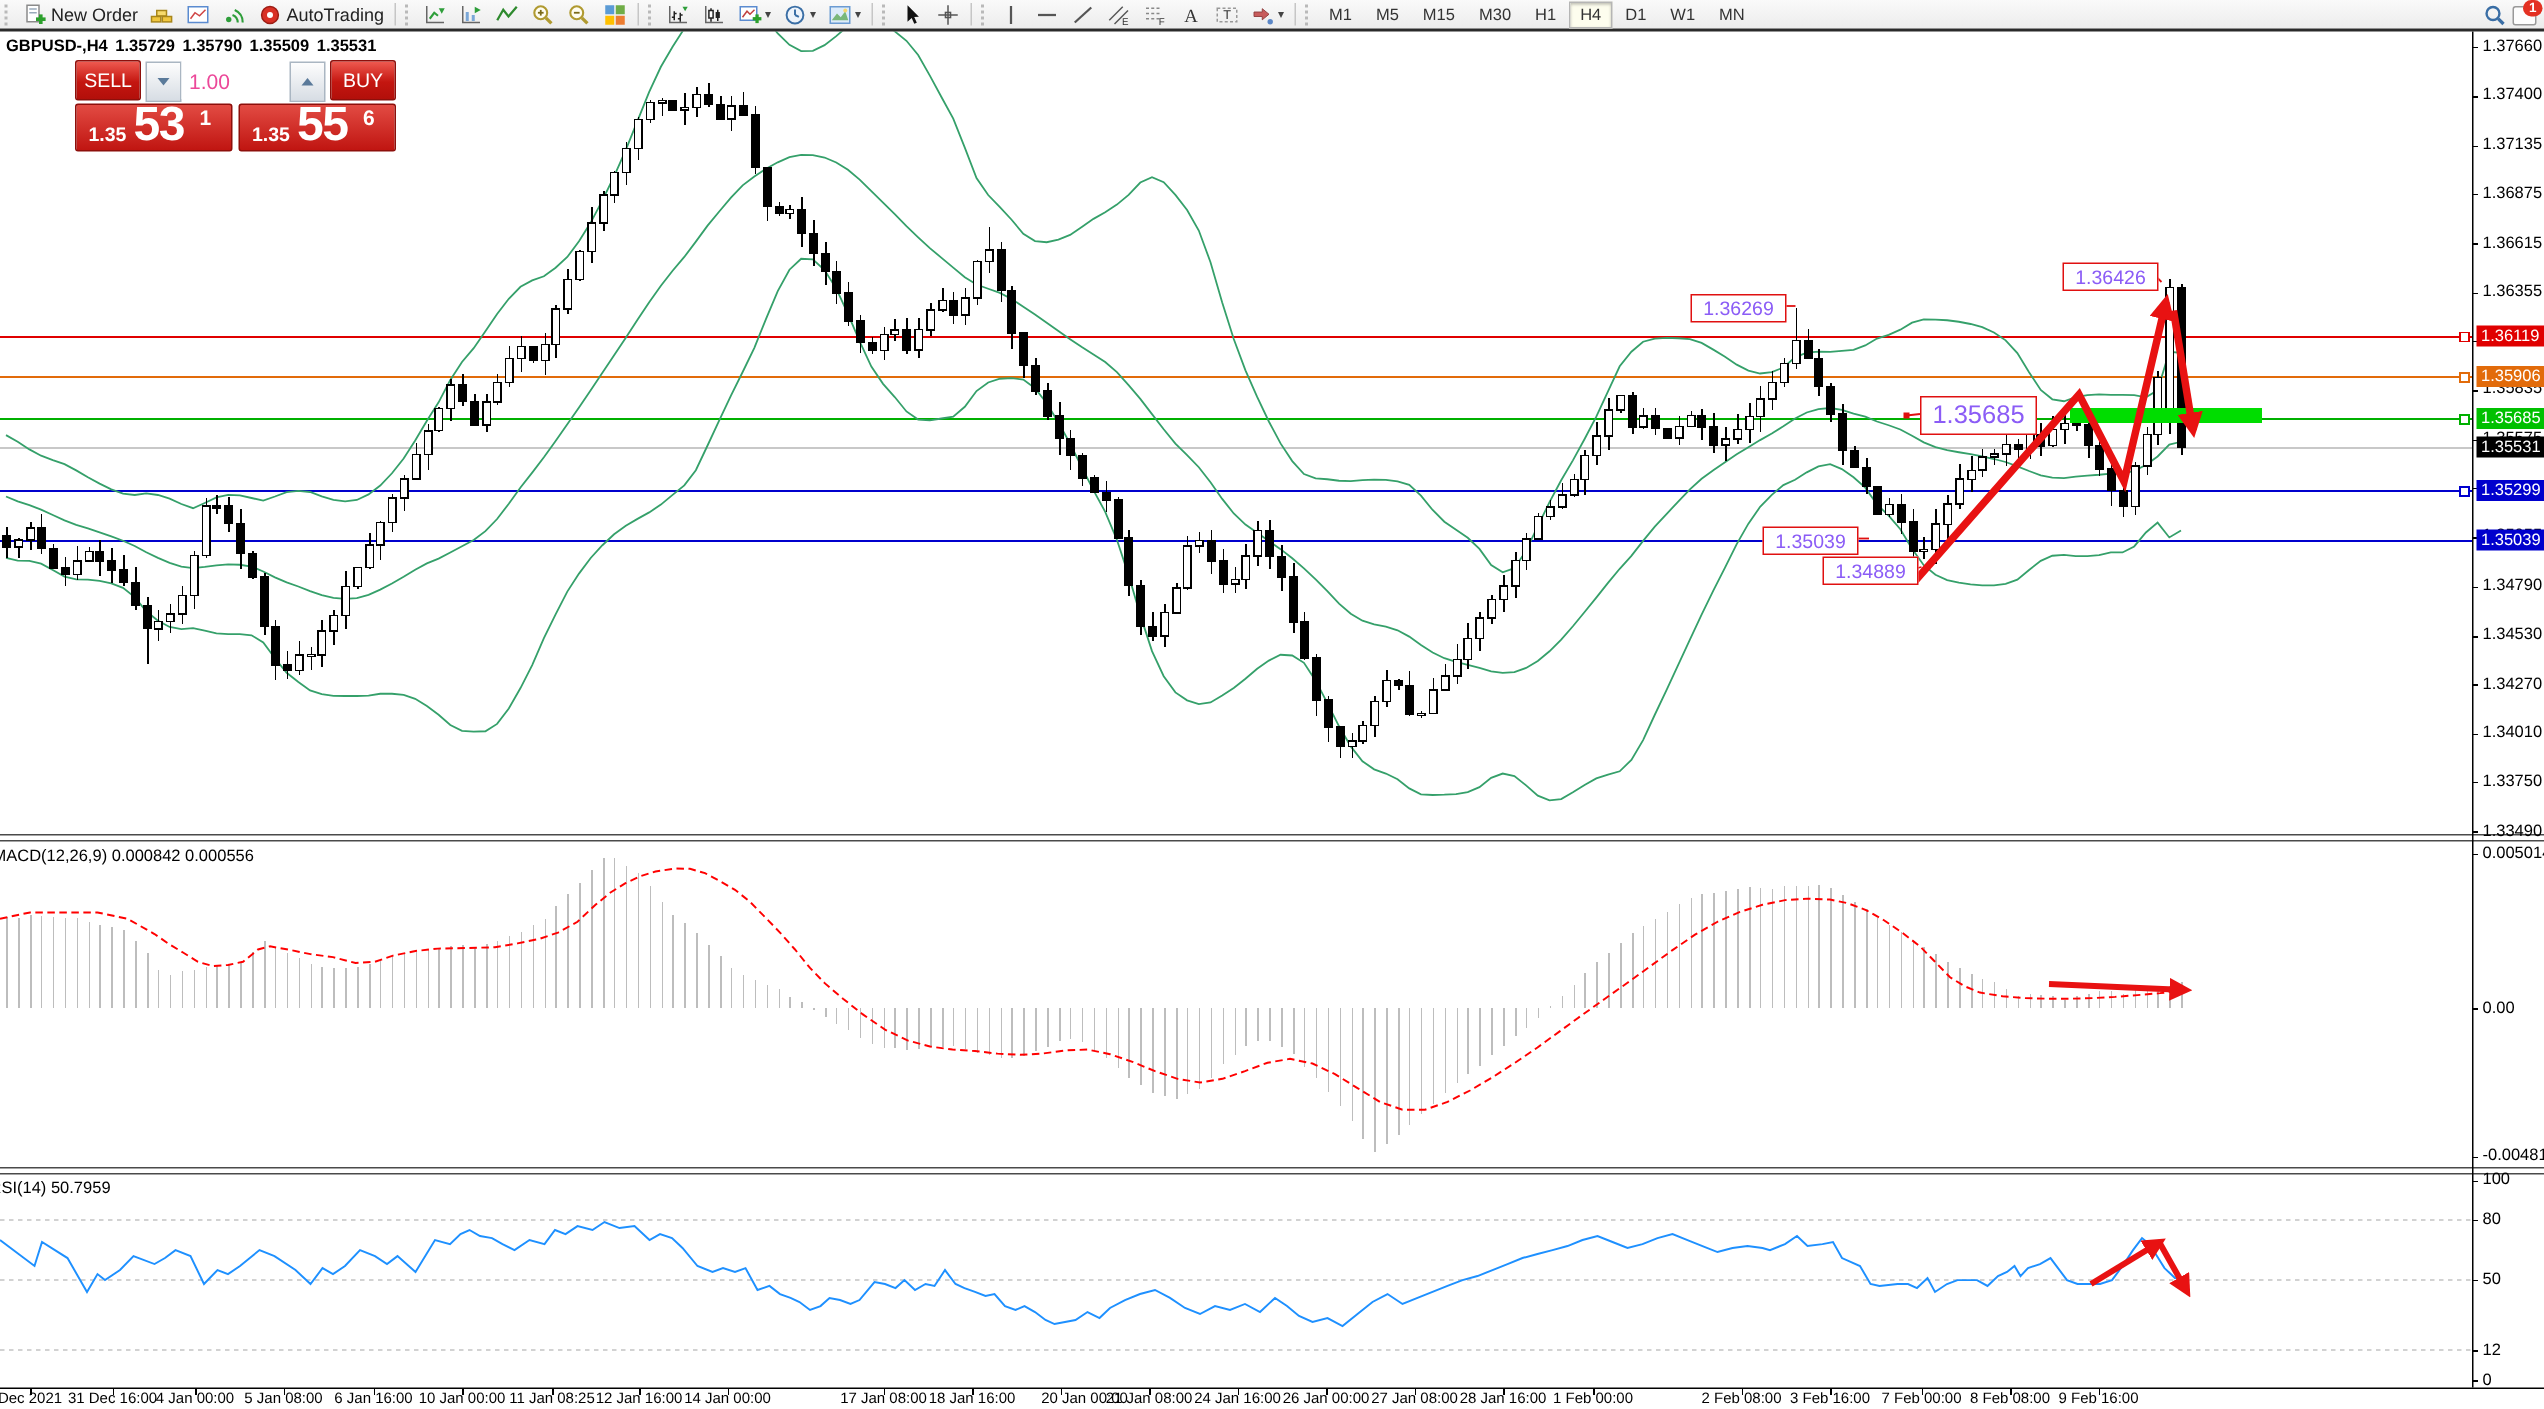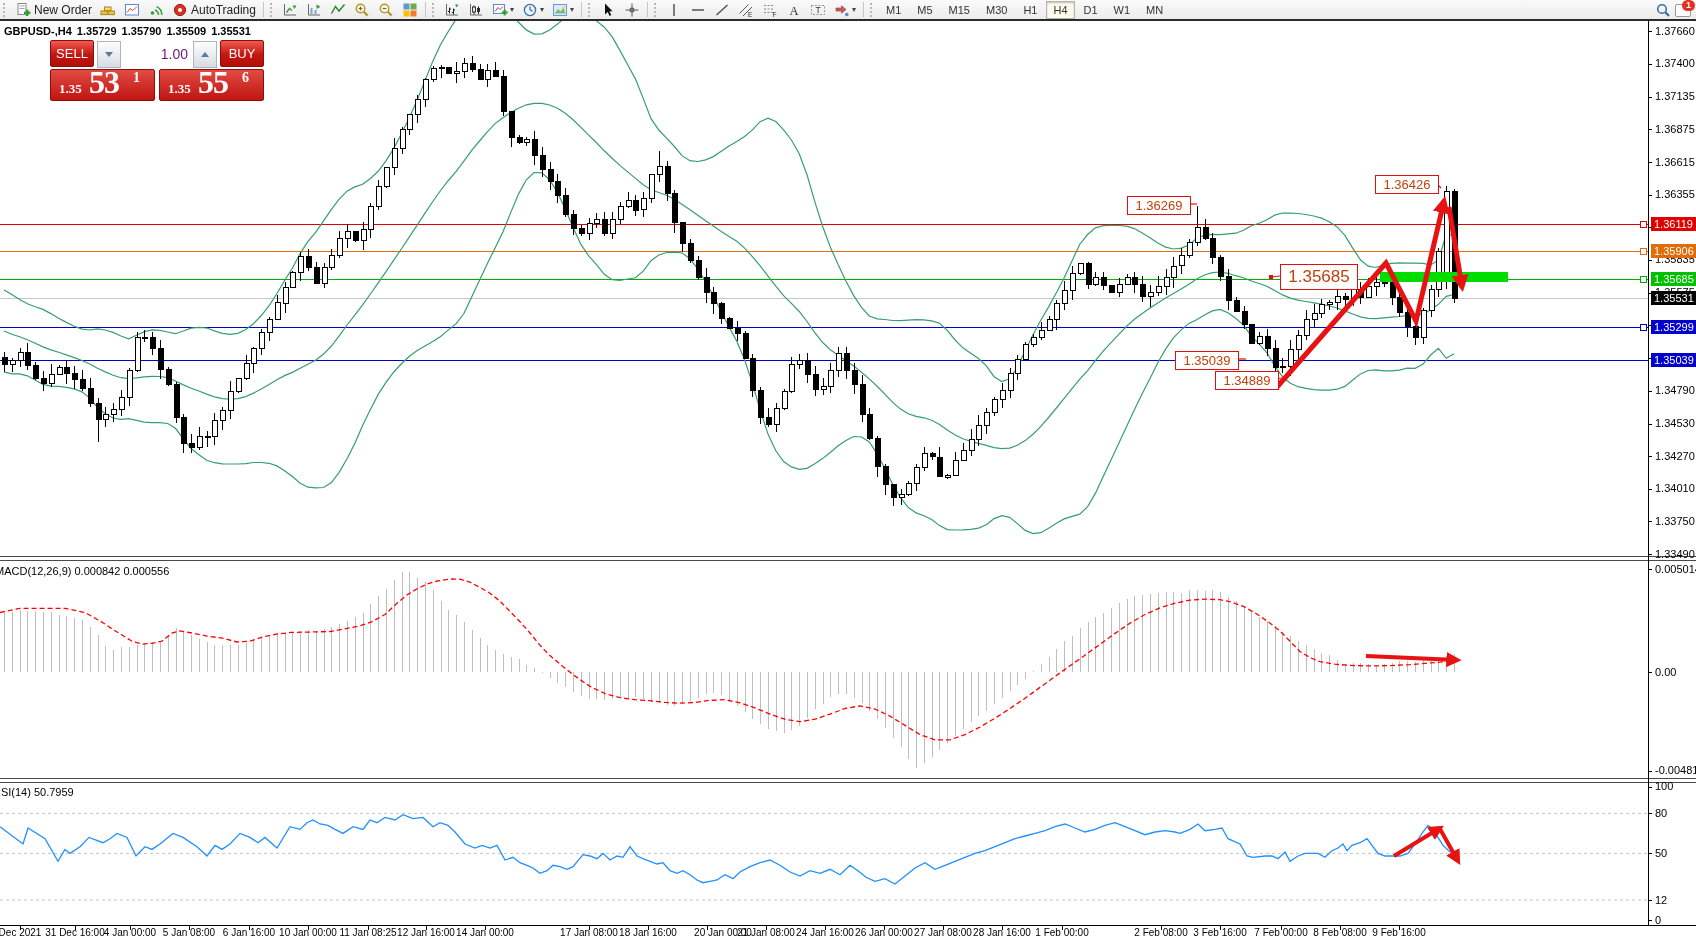--- a/index.html
+++ b/index.html
@@ -26,38 +26,38 @@
   #cv{position:absolute;left:0;top:0;z-index:1;}
   #overlay{position:absolute;left:0;top:0;width:1696px;height:939px;z-index:3;pointer-events:none;}
   #overlay *{pointer-events:auto;}
   .sep{position:absolute;left:0;width:1696px;height:3px;background:#fff;border-top:1px solid #4a4a4a;border-bottom:1px solid #4a4a4a;}
   #vaxis{position:absolute;left:1648px;top:21px;width:1px;height:904px;background:#000;}
   #taxis{position:absolute;left:0;top:925px;width:1696px;height:1px;background:#000;}
   .tick-label{position:absolute;font-size:11px;color:#000;white-space:nowrap;}
   .badge{position:absolute;left:1651px;width:45px;height:14px;line-height:14px;color:#fff;font-size:11px;padding-left:3px;white-space:nowrap;}
   .time-label{position:absolute;top:927px;font-size:10px;color:#000;white-space:nowrap;transform:translateX(-50%);}
   .ind-label{position:absolute;font-size:11px;color:#000;white-space:nowrap;}
-  .ann-box{position:absolute;background:#fff;border:1.5px solid #e01010;color:#c2410c;
+  .ann-box{position:absolute;background:#fff;border:1.5px solid #e01010;color:#8b5cf6;
     font-size:13px;display:flex;align-items:center;justify-content:center;white-space:nowrap;}
   .ann-box.big{font-size:17px;}
   
   #quote{position:absolute;left:4px;top:25px;z-index:4;font-size:11px;font-weight:bold;color:#000;white-space:nowrap;}
   #quote span{margin-right:5px;}
   
   #trade-panel{position:absolute;left:2px;top:40px;z-index:4;width:214px;margin-left:48px;}
   .tp-row1{display:flex;height:27px;}
   .tp-btn{width:46px;height:27px;border:1px solid #8d0f0b;border-radius:2px;color:#fff;font-size:13px;
     background:linear-gradient(#ef5a50,#c41610 55%,#b20f0a);font-family:inherit;padding:0;}
   .tp-mid{display:flex;height:25px;margin:0 2px;border:1px solid #fff;background:#fff;}
   .tp-spin{width:22px;height:25px;background:linear-gradient(#fdfdfd,#d7dde4);border:1px solid #aab6c2;
     display:flex;align-items:center;justify-content:center;}
   .tri-up{width:0;height:0;border-left:4px solid transparent;border-right:4px solid transparent;border-bottom:5px solid #5a7a9a;}
   .tri-down{width:0;height:0;border-left:4px solid transparent;border-right:4px solid transparent;border-top:5px solid #5a7a9a;}
-  .tp-vol{width:62px;height:25px;border:none;outline:none;text-align:right;font-size:14px;color:#701a75;padding:0 5px;font-family:inherit;}
-  .tp-row2{display:flex;margin-top:2px;height:30px;font-family:Liberation Serif, serif;}
+  .tp-vol{width:62px;height:25px;border:none;outline:none;text-align:left;font-size:14px;color:#ec4899;padding:0 5px;font-family:inherit;}
+  .tp-row2{display:flex;margin-top:2px;height:30px;}
   .tp-price{position:relative;width:104px;height:30px;color:#fff;background:linear-gradient(#e24b43,#c01511);
     border:1px solid #8d0f0b;border-radius:2px;}
   .tp-price + .tp-price{margin-left:4px;}
   .tp-small{position:absolute;left:8px;bottom:3px;font-size:13px;font-weight:bold;}
   .tp-big{position:absolute;left:38px;bottom:-1px;font-size:32px;font-weight:bold;letter-spacing:-1px;}
   .tp-sup{position:absolute;left:82px;top:0px;font-size:14px;font-weight:bold;}
 </style>
 </head>
 <body>
 <div id="app">

